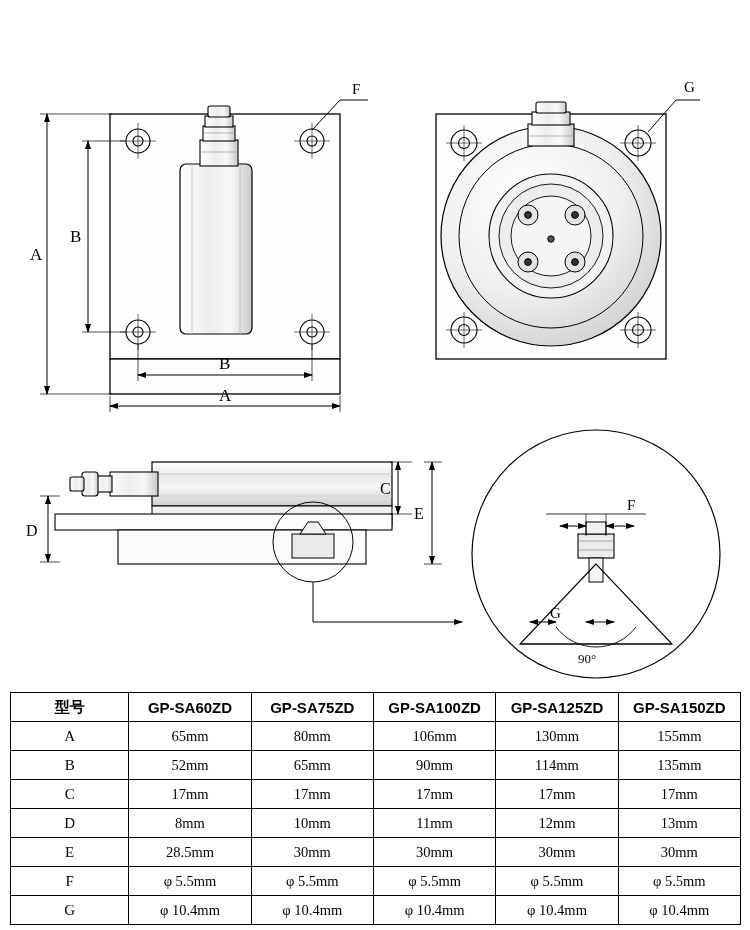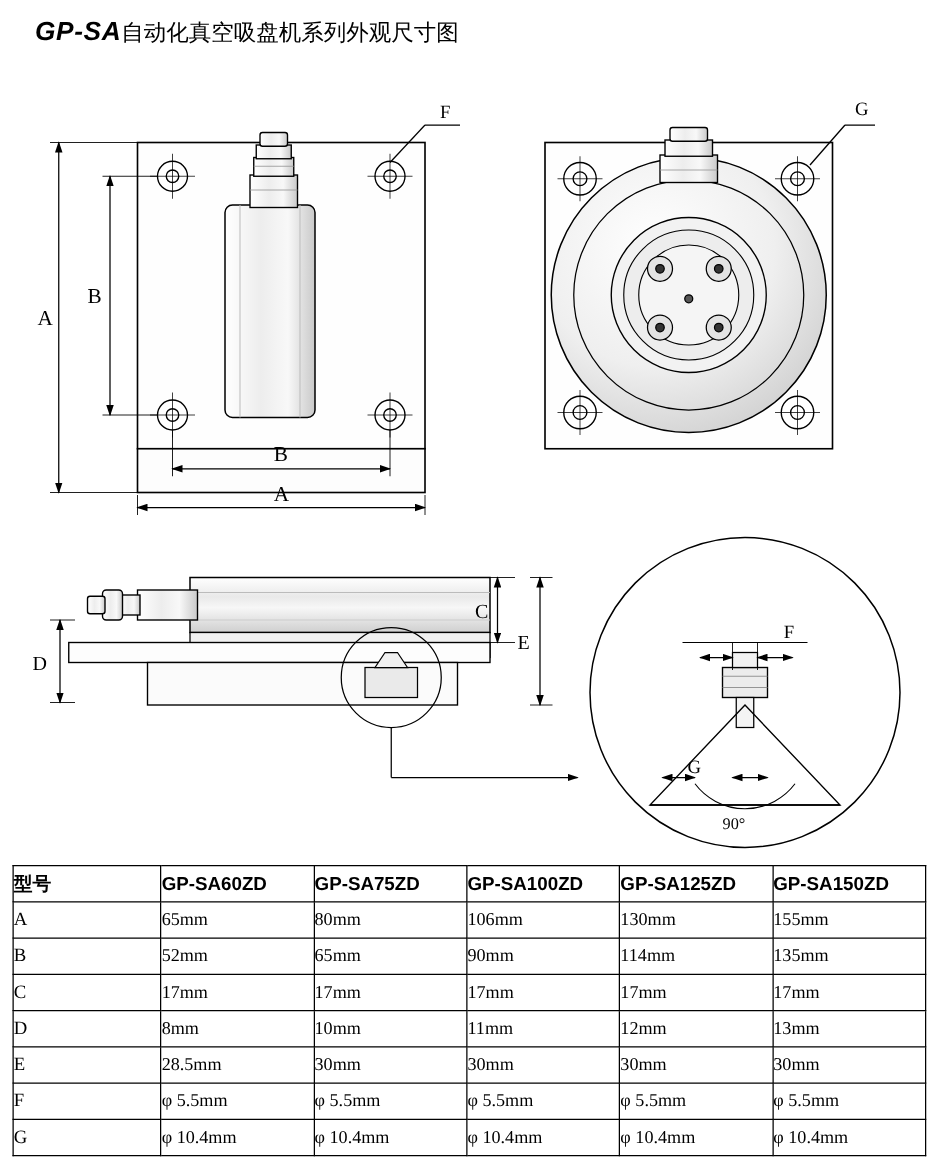--- a/index.html
+++ b/index.html
@@ -53,21 +53,21 @@
   .spec-table {
     position: absolute;
     left: 10px;
     top: 692px;
     width: 731px;
     border-collapse: collapse;
     table-layout: fixed;
   }
   .spec-table td, .spec-table th {
     border: 1px solid #000;
-    text-align: left;
+    text-align: center;
     font-size: 14.5px;
     height: 28px;
     padding: 0;
     font-weight: normal;
     font-family: "Liberation Serif", serif;
   }
   .spec-table thead td {
     font-weight: bold;
     font-size: 15px;
     font-family: "Liberation Sans", sans-serif;
@@ -79,23 +79,20 @@
   }
   .spec-table col.c0 { width: 118px; }
   .spec-table col.cx { width: 122px; }
   .phi { font-family: "Liberation Serif", serif; }
 </style>
 </head>
 <body>
 
 <div class="page">
 
-  <div class="title">
-    <span class="model">GP-SA</span><span class="rest">自动化真空吸盘机系列外观尺寸图</span>
-  </div>
 
   <div class="drawing">
     <svg width="750" height="640" viewBox="0 0 750 640" xmlns="http://www.w3.org/2000/svg">
       <defs>
         <marker id="arr" markerWidth="9" markerHeight="9" refX="8" refY="3" orient="auto" markerUnits="strokeWidth">
           <path d="M0,0 L9,3 L0,6 z" fill="#000"></path>
         </marker>
         <marker id="arrS" markerWidth="9" markerHeight="9" refX="1" refY="3" orient="auto" markerUnits="strokeWidth">
           <path d="M9,0 L0,3 L9,6 z" fill="#000"></path>
         </marker>

